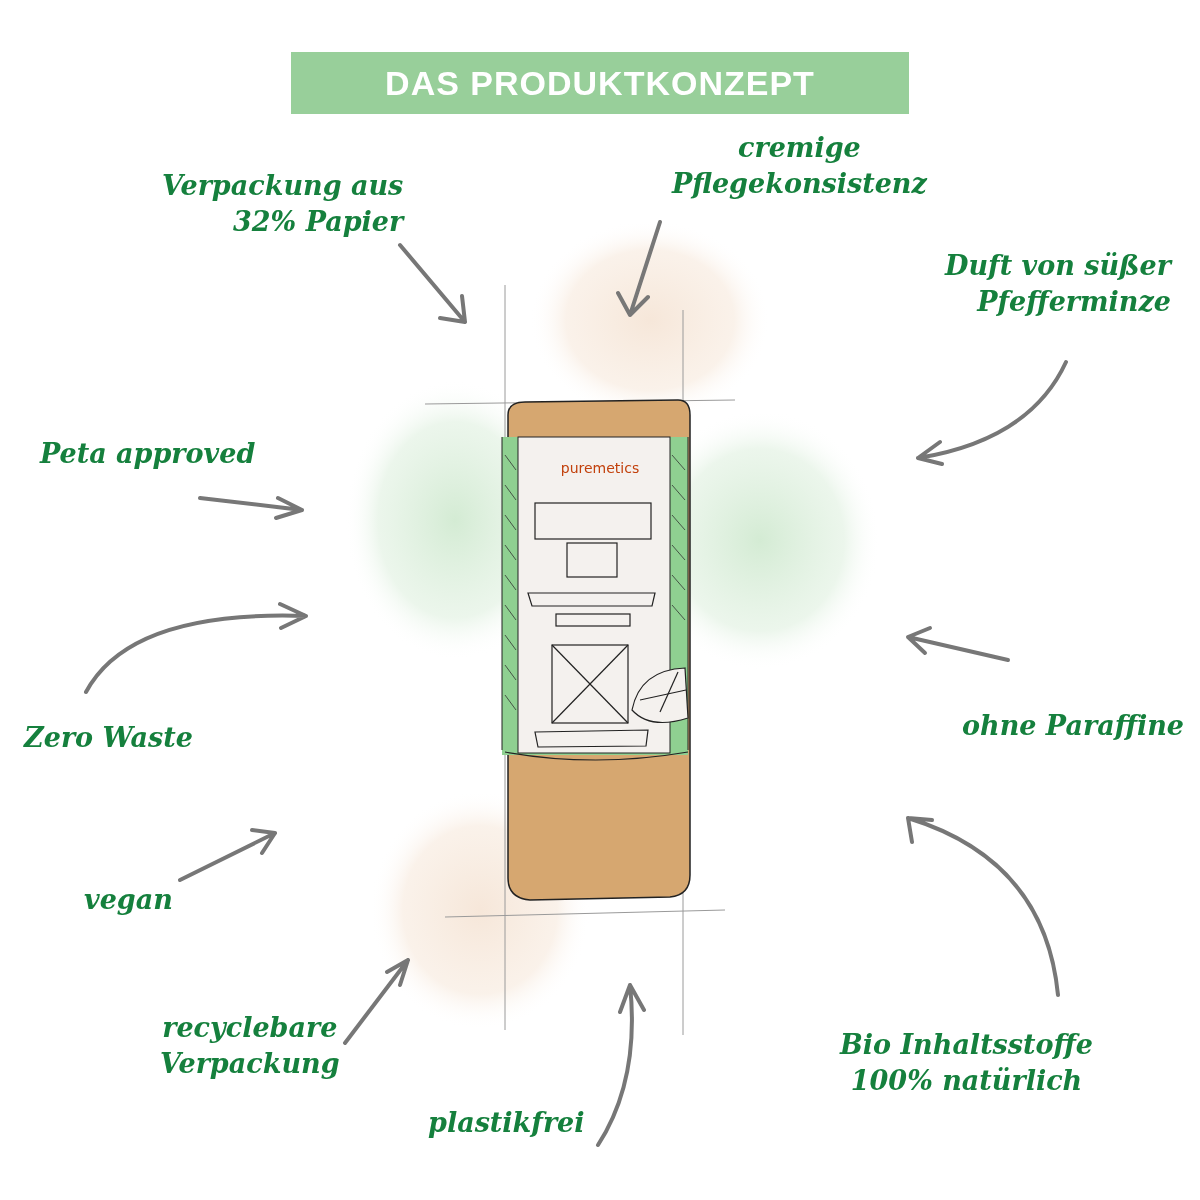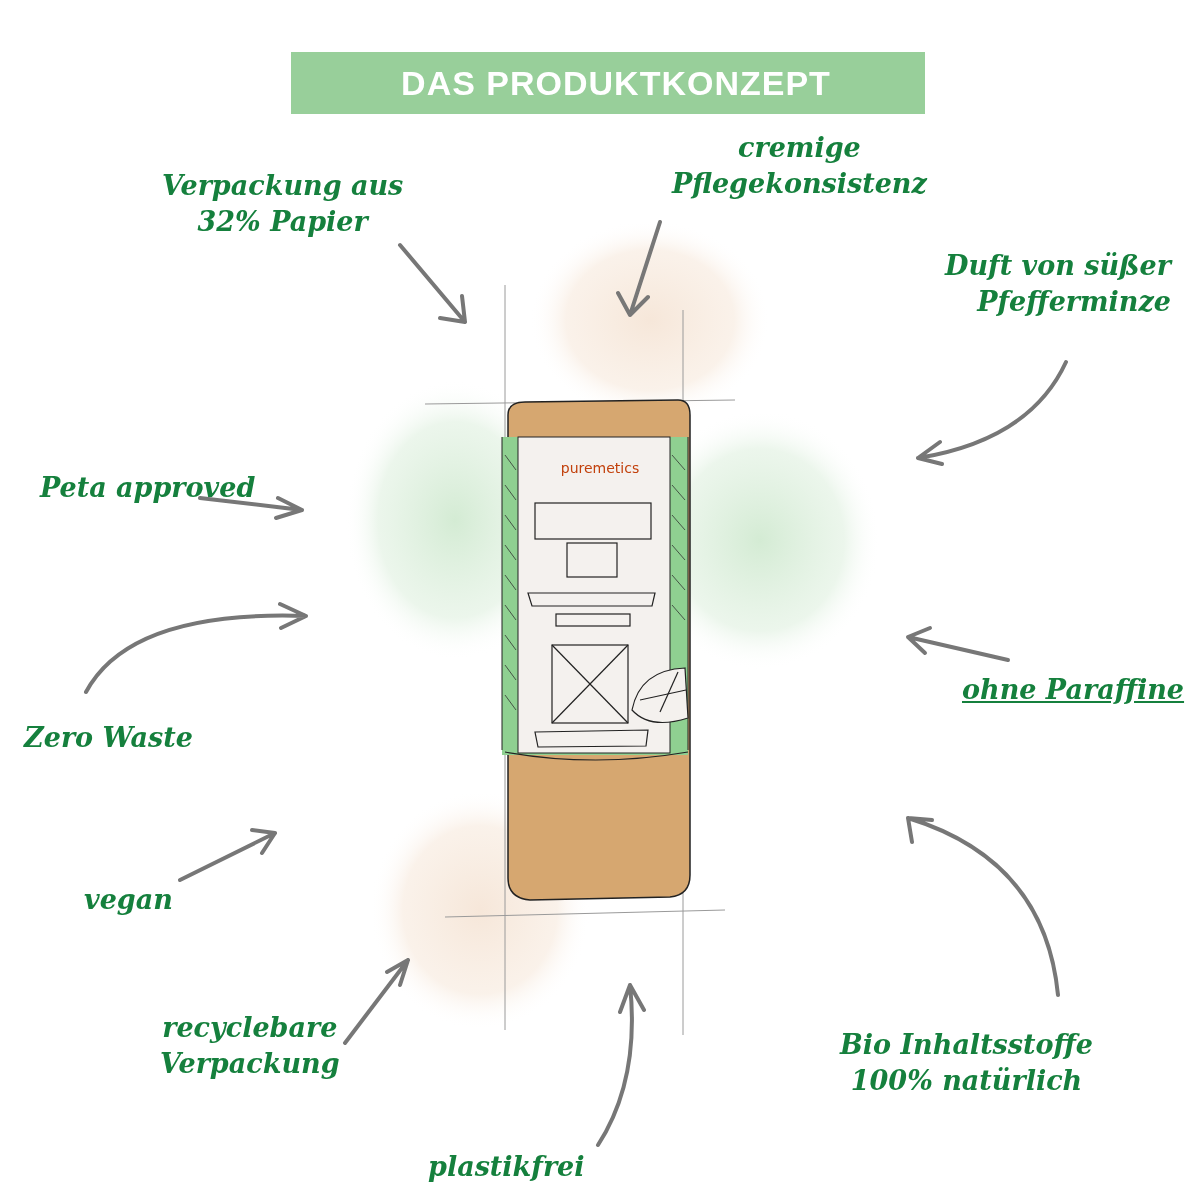--- a/index.html
+++ b/index.html
@@ -1,19 +1,19 @@
 <!DOCTYPE html>
 <html><head>
 <meta charset="utf-8">
 <style>
   html, body { margin: 0; padding: 0; background: #ffffff; }
   body { width: 1200px; height: 1200px; position: relative; overflow: hidden;
          font-family: "DejaVu Sans", sans-serif; }
   .banner { position: absolute; left: 291px; top: 52px; width: 618px; height: 62px;
-            background: #98cf9a; display: flex; align-items: center; justify-content: center; padding-left: 16px; }
+            background: #98cf9a; display: flex; align-items: center; justify-content: center; }
   .banner span { color: #ffffff; font-family: "Liberation Sans", sans-serif; font-weight: bold;
                  font-size: 34px; letter-spacing: 1px; }
   .label { position: absolute; color: #15803d; font-family: "DejaVu Serif", serif;
            font-style: italic; font-weight: bold; font-size: 27px; line-height: 1.35;
            white-space: nowrap; text-align: center; }
   .label.left { text-align: left; }
   svg.art { position: absolute; left: 0; top: 0; }
   .brand { position: absolute; left: 520px; top: 460px; width: 160px; text-align: center;
            font-family: "DejaVu Sans", sans-serif; font-size: 14px; color: #c2410c; }
 </style>
@@ -90,56 +90,56 @@
     <path d="M1058,995 Q1045,860 908,818 M912,842 L908,818 L932,820"></path>
   </g>
 </svg>
 
 <div class="brand">puremetics</div>
 
 <div class="banner">
   <span>DAS PRODUKTKONZEPT</span>
 </div>
 
-<div class="label" style="left:162px; top:168px;">
+<div class="label" style="left:162px; top:168px;text-align:right;">
   <div>Verpackung aus</div>
   <div>32% Papier</div>
 </div>
 
 <div class="label" style="left:672px; top:130px;">
   <div>cremige</div>
   <div>Pflegekonsistenz</div>
 </div>
 
 <div class="label" style="left:945px; top:248px;text-align:right;">
   <div>Duft von süßer</div>
   <div>Pfefferminze</div>
 </div>
 
-<div class="label left" style="left:40px; top:436px;margin-top:34px;">
+<div class="label left" style="left:40px; top:436px;">
   <div>Peta approved</div>
 </div>
 
 <div class="label left" style="left:24px; top:720px;">
   <div>Zero Waste</div>
 </div>
 
-<div class="label" style="left:962px; top:672px;text-decoration:underline;">
+<div class="label" style="left:962px; top:708px;">
   <div>ohne Paraffine</div>
 </div>
 
 <div class="label left" style="left:84px; top:882px;">
   <div>vegan</div>
 </div>
 
 <div class="label" style="left:160px; top:1010px;">
   <div>recyclebare</div>
   <div>Verpackung</div>
 </div>
 
-<div class="label" style="left:428px; top:1105px;margin-top:44px;">
+<div class="label" style="left:428px; top:1105px;">
   <div>plastikfrei</div>
 </div>
 
 <div class="label" style="left:840px; top:1027px;">
   <div>Bio Inhaltsstoffe</div>
   <div>100% natürlich</div>
 </div>
 
 </body></html>

